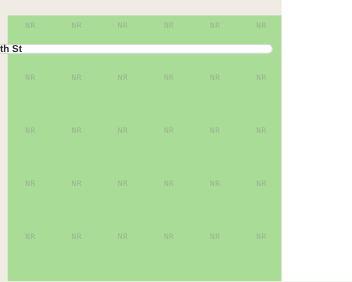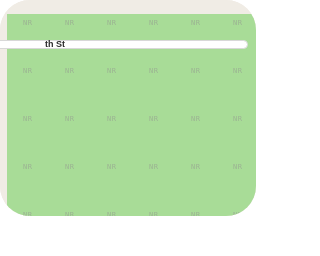--- a/index.html
+++ b/index.html
@@ -8,24 +8,23 @@
     padding: 0;
     background: #ffffff;
   }
   body {
     font-family: "Liberation Sans", sans-serif;
   }
 
   #map-viewport {
     position: relative;
     width: 256px;
-    height: 216px;
+    height: 256px;
     overflow: hidden;
     background: #f0ece5;
-    border-radius: 30px;
   }
 
   
   #map-background {
     position: absolute;
     inset: 0;
     background: #f0ece5;
   }
 
   
@@ -76,21 +75,20 @@
     position: absolute;
     left: 0px;
     top: 39px;
     font-family: "Liberation Sans", sans-serif;
     font-size: 9px;
     font-weight: 700;
     color: #2b2b2b;
     line-height: 11px;
     white-space: nowrap;
     letter-spacing: 0px;
-    padding-left: 45px;
   }
 </style>
 </head>
 <body>
 
 <div id="map-viewport">
 
   <div id="map-background"></div>
 
   <div id="landuse-area"></div>

